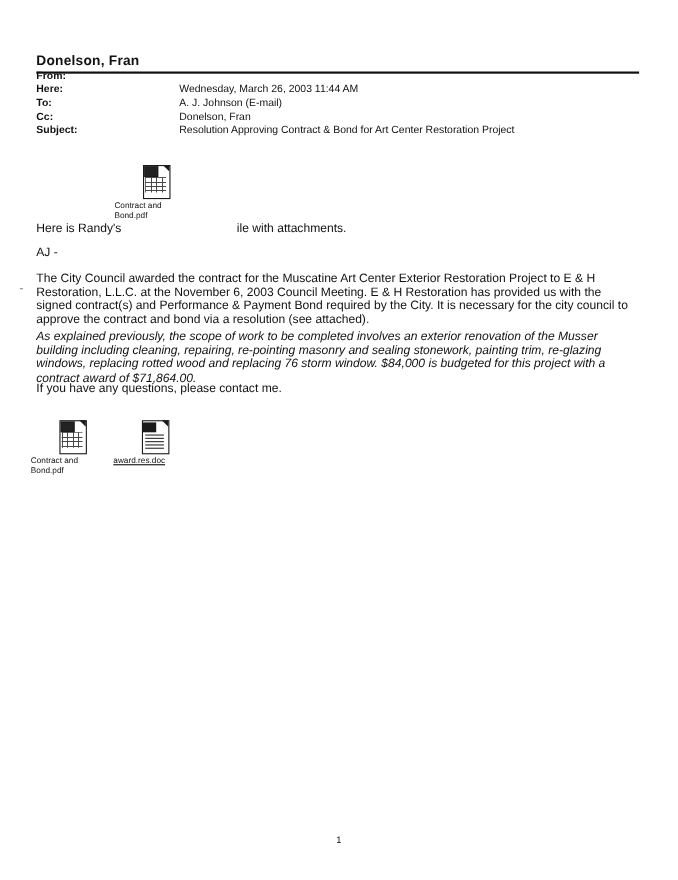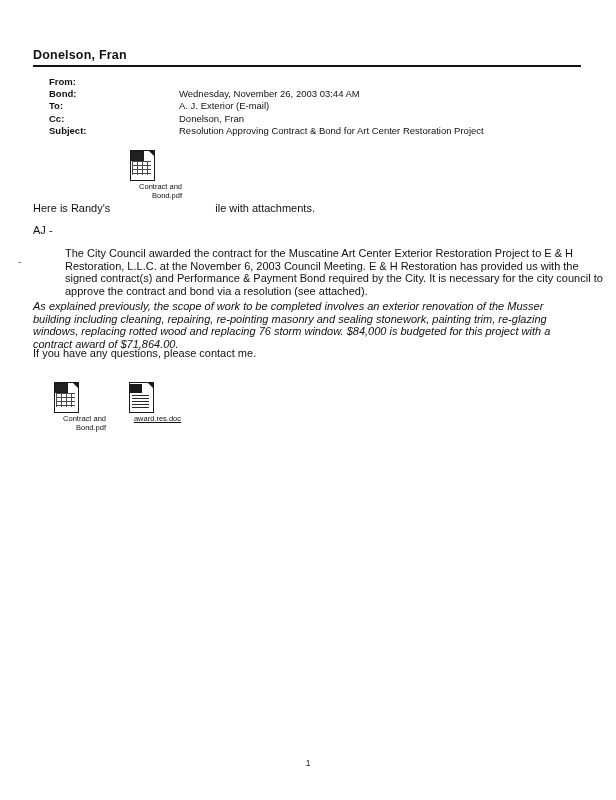--- a/index.html
+++ b/index.html
@@ -40,45 +40,44 @@
   }
   .rule {
     border-bottom: 2px solid #111;
     width: 548px;
   }
 
   
   .fields {
     position: absolute;
     left: 33px;
-    top: 76px;
+    top: 64px;
     width: 548px;
     font-size: 9.5px;
     line-height: 12.2px;
-    margin-left: 16px;
   }
   .field-row {
     display: flex;
     align-items: flex-start;
   }
   .field-label {
     width: 130px;
     font-weight: bold;
     flex: 0 0 130px;
     color: #111;
   }
   .field-value {
     flex: 1 1 auto;
     color: #111;
   }
 
   
   .icon-block {
     position: absolute;
-    text-align: right;
+    text-align: left;
     width: 78px;
     font-size: 7.5px;
     line-height: 9px;
     color: #111;
   }
   .icon-block .caption {
     margin-top: 2px;
     word-break: break-word;
   }
 
@@ -156,21 +155,21 @@
   .body-text {
     position: absolute;
     left: 33px;
     width: 548px;
     font-size: 11px;
     line-height: 12.6px;
     color: #111;
   }
   .p-here { top: 202px; }
   .p-aj { top: 224px; }
-  .p-1 { top: 247px; margin-left: 32px; }
+  .p-1 { top: 247px; }
   .p-2 { top: 300px; font-style: italic; }
   .p-3 { top: 347px; }
 
   .strike-gap {
     display: inline-block;
     width: 105px;
   }
 
   
   .page-number {
@@ -197,26 +196,26 @@
   <div class="doc-header">
     <div class="name">Donelson, Fran</div>
     <div class="rule"></div>
   </div>
 
   <div class="fields">
     <div class="field-row">
       <div class="field-label">From:</div>
     </div>
     <div class="field-row">
-      <div class="field-label">Bond:</div>
-      <div class="field-value">Wednesday, November 26, 2003 03:44 AM</div>
+      <div class="field-label">Here:</div>
+      <div class="field-value">Wednesday, March 26, 2003 11:44 AM</div>
     </div>
     <div class="field-row">
       <div class="field-label">To:</div>
-      <div class="field-value">A. J. Exterior (E-mail)</div>
+      <div class="field-value">A. J. Johnson (E-mail)</div>
     </div>
     <div class="field-row">
       <div class="field-label">Cc:</div>
       <div class="field-value">Donelson, Fran</div>
     </div>
     <div class="field-row">
       <div class="field-label">Subject:</div>
       <div class="field-value">Resolution Approving Contract &amp; Bond for Art Center Restoration Project</div>
     </div>
   </div>

